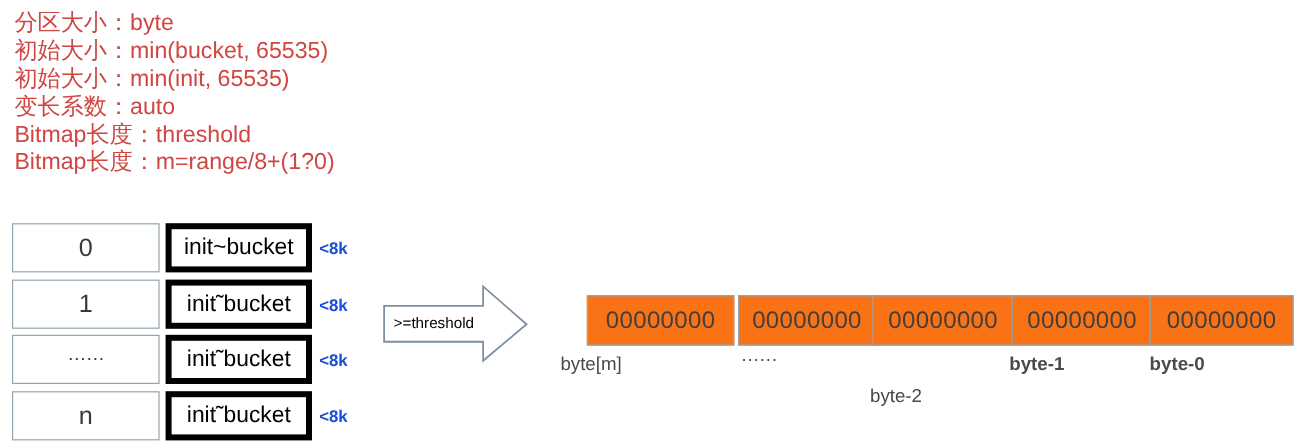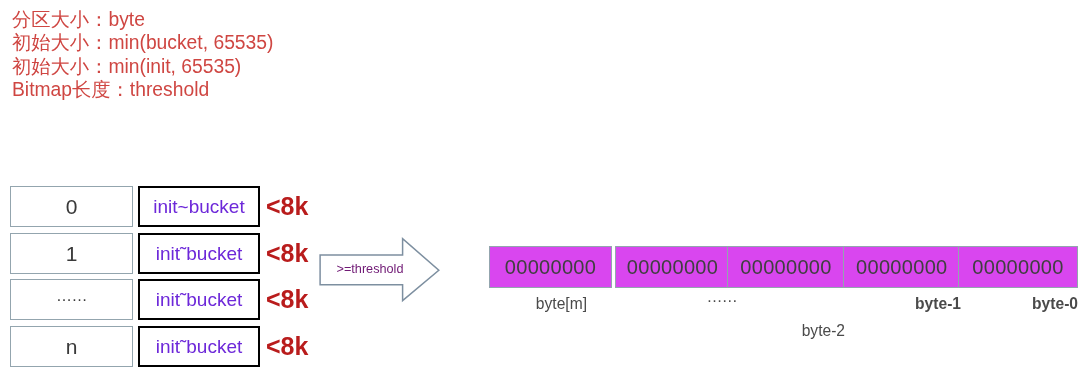--- a/index.html
+++ b/index.html
@@ -22,57 +22,59 @@
   .part-row-2{top:47px;}
   .part-row-3{top:93px;}
   .part-row-4{top:140px;}
 
   .part-idx{position:absolute;left:0;top:0;width:123px;height:41px;box-sizing:border-box;
             border:1px solid #93a5ae;background:#ffffff;color:#3a3a3a;font-size:21px;
             display:flex;align-items:center;justify-content:center;}
   .part-idx.is-ellipsis{font-size:16px;letter-spacing:-0.6px;
             align-items:flex-start;padding-top:7px;}
   .part-bucket{position:absolute;left:128px;top:0;width:122px;height:41px;box-sizing:border-box;
-            border:2px solid #000000;background:#ffffff;color:#6d28d9;font-size:19px;
+            border:5px solid #000000;background:#ffffff;color:#000000;font-size:19px;
             display:flex;align-items:center;justify-content:center;}
-  .part-size{position:absolute;left:256px;top:0;height:41px;color:#b91c1c;font-size:25px;
+  .part-size{position:absolute;left:256px;top:0;height:41px;color:#1d4ed8;font-size:14px;
             font-weight:bold;display:flex;align-items:center;}
 
   
   #arrow-block{position:absolute;left:318px;top:236px;width:124px;height:68px;}
   #arrow-block svg{position:absolute;left:0;top:0;display:block;}
-  .arrow-label{position:absolute;left:10px;top:26px;width:84px;text-align:center;
-               font-size:12.7px;color:#701a75;}
+  .arrow-label{position:absolute;left:10px;top:26px;width:84px;
+               font-size:12.7px;color:#000000;}
 
   
   #bitmap-block{position:absolute;left:489px;top:246px;}
-  .byte-cell{position:absolute;top:0;height:40px;border:1px solid #93a5ae;background:#d946ef;}
+  .byte-cell{position:absolute;top:0;height:40px;border:1px solid #93a5ae;background:#f97316;}
   .byte-cell-1{left:0px;   width:121px;}
   .byte-cell-2{left:125.5px;width:114px;}
   .byte-cell-3{left:238px; width:116px;}
   .byte-cell-4{left:354px; width:115.6px;}
   .byte-cell-5{left:469px; width:118px;}
   .byte-val{position:absolute;top:0;left:0;height:40px;width:100%;
             display:flex;align-items:center;justify-content:center;
             font-size:20px;color:#3f3f3f;letter-spacing:0.3px;}
-  .byte-label{position:absolute;top:49px;width:120px;text-align:right;font-size:15.6px;color:#4a4a4a;}
+  .byte-label{position:absolute;top:49px;width:120px;text-align:left;font-size:15.6px;color:#4a4a4a;}
   .byte-label-1{left:-22px;}
   .byte-label-2{left:128px;font-size:16px;letter-spacing:-0.8px;top:42px;}
   .byte-label-3{left:236px;margin-top:27px;}
   .byte-label-4{left:352px;font-weight:bold;}
   .byte-label-5{left:469px;font-weight:bold;}
 </style>
 </head>
 <body>
 
 <div id="spec-list">
   <div class="spec-row"><span>分区大小</span><span>：</span><span>byte</span></div>
   <div class="spec-row"><span>初始大小</span><span>：</span><span>min(bucket, 65535)</span></div>
   <div class="spec-row"><span>初始大小</span><span>：</span><span>min(init, 65535)</span></div>
+  <div class="spec-row"><span>变长系数</span><span>：</span><span>auto</span></div>
   <div class="spec-row"><span>Bitmap长度</span><span>：</span><span>threshold</span></div>
+  <div class="spec-row"><span>Bitmap长度</span><span>：</span><span>m=range/8+(1?0)</span></div>
 </div>
 
 <div id="partition-table">
   <div class="part-row part-row-1">
     <div class="part-idx">0</div>
     <div class="part-bucket">init~bucket</div>
     <div class="part-size">&lt;8k</div>
   </div>
   <div class="part-row part-row-2">
     <div class="part-idx">1</div>

